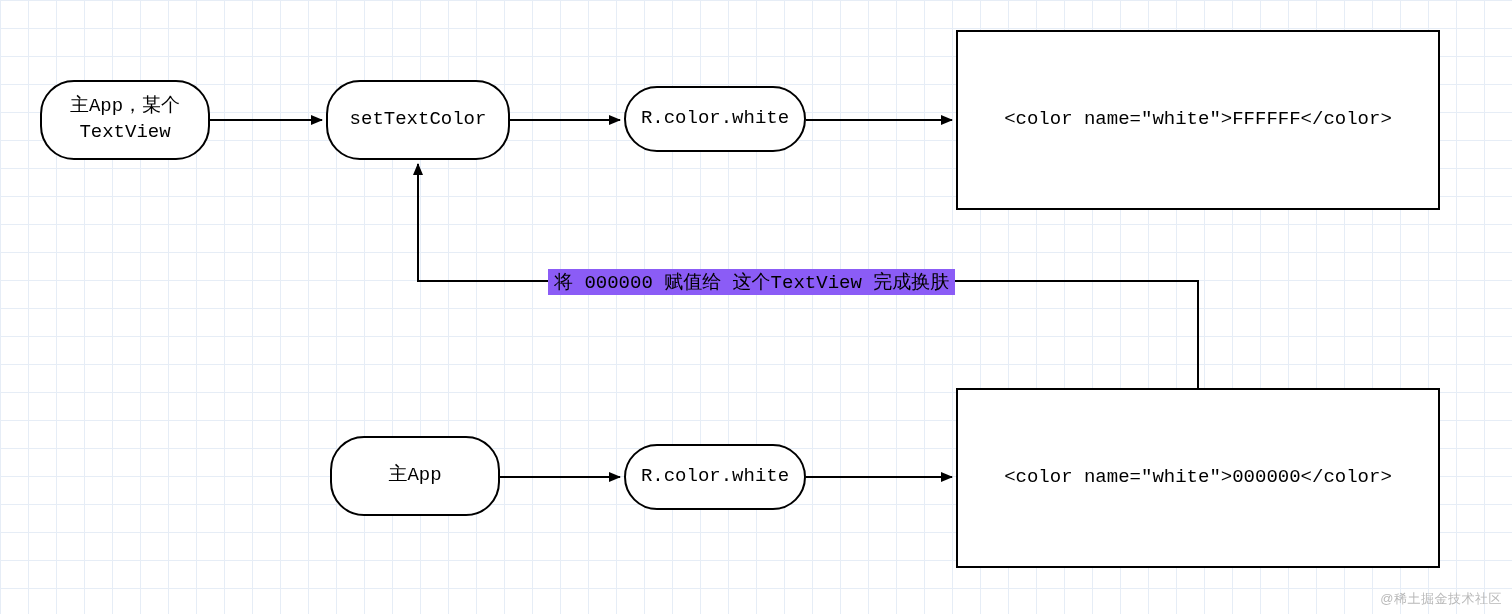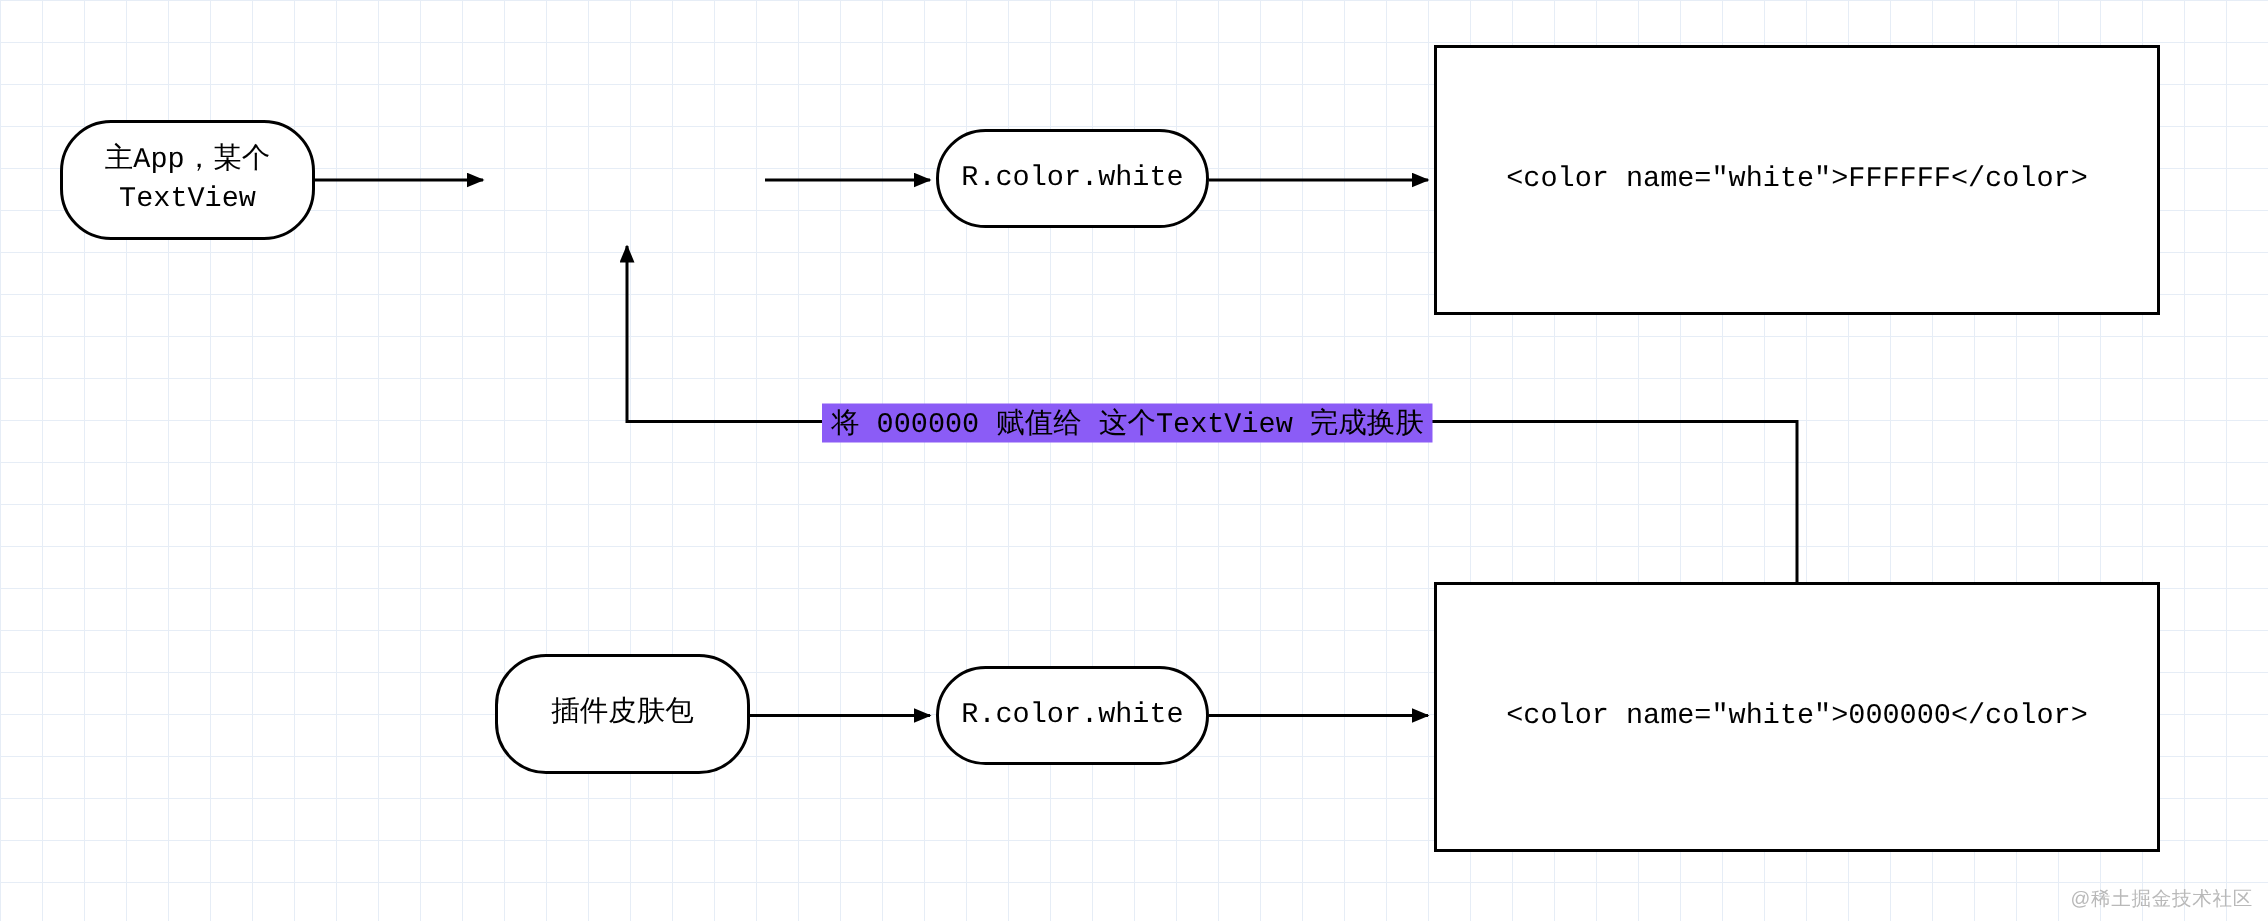--- a/index.html
+++ b/index.html
@@ -68,26 +68,27 @@
 </head>
 <body>
 
 <div class="grid-bg"></div>
 
 <div class="canvas">
 
   <div class="node rounded" style="left:40px; top:80px; width:170px; height:80px; white-space:pre-line;">主App，某个
 TextView</div>
 
+  <div class="node rounded" style="left:326px; top:80px; width:184px; height:80px;">setTextColor</div>
 
   <div class="node rounded" style="left:624px; top:86px; width:182px; height:66px;">R.color.white</div>
 
   <div class="node rect" style="left:956px; top:30px; width:484px; height:180px;">&lt;color name="white"&gt;FFFFFF&lt;/color&gt;</div>
 
-  <div class="node rounded" style="left:330px; top:436px; width:170px; height:80px;">插件皮肤包</div>
+  <div class="node rounded" style="left:330px; top:436px; width:170px; height:80px;">主App</div>
 
   <div class="node rounded" style="left:624px; top:444px; width:182px; height:66px;">R.color.white</div>
 
   <div class="node rect" style="left:956px; top:388px; width:484px; height:180px;">&lt;color name="white"&gt;000000&lt;/color&gt;</div>
 
   <div class="annotation" style="left:548px; top:269px;">将 000000 赋值给 这个TextView 完成换肤</div>
 
   <svg class="arrows">
     <defs>
       <marker id="arrowhead" markerWidth="12" markerHeight="10" refX="11" refY="5" orient="auto" markerUnits="userSpaceOnUse">

